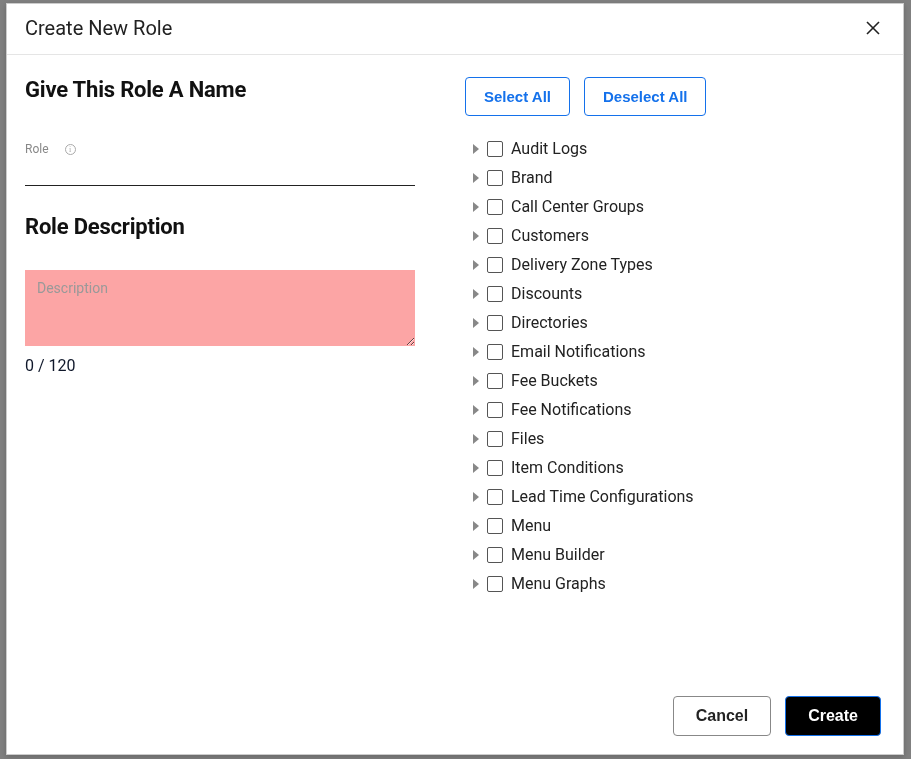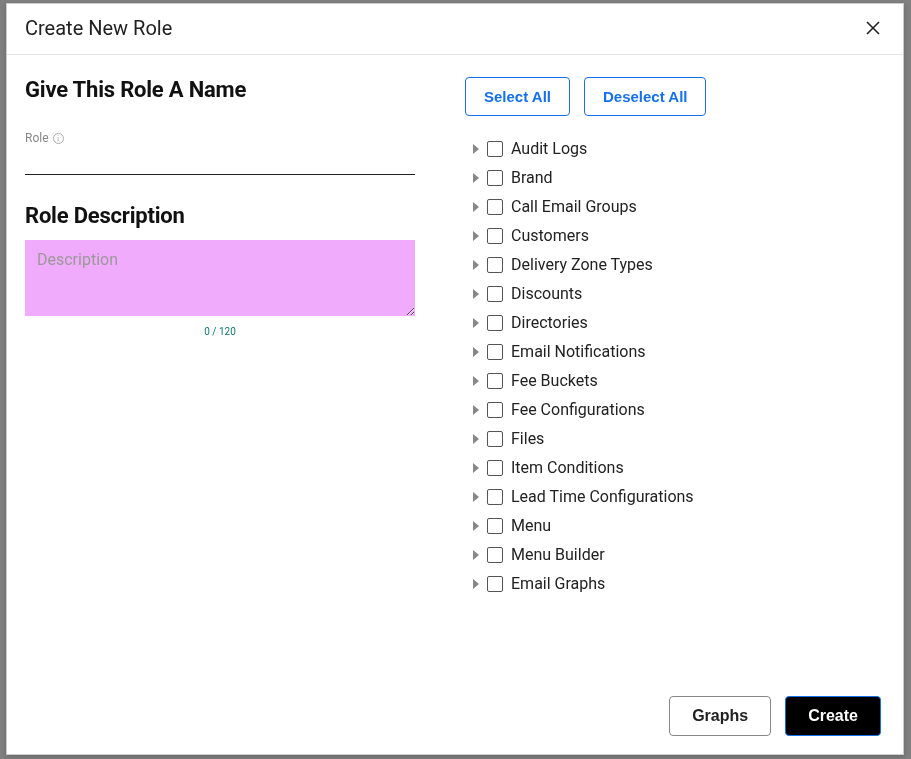--- a/index.html
+++ b/index.html
@@ -49,30 +49,30 @@
     padding-top: 22px;
     padding-left: 20px;
     display: flex;
     flex-direction: column;
     overflow: hidden;
   }
   .section-heading {
     font-size: 22px;
     font-weight: 700;
     color: #111;
-    margin-bottom: 29px;
+    margin-bottom: 40px;
     letter-spacing: -0.2px;
   }
   .field-wrap { position: relative; margin-bottom: 28px; }
   .field-label {
     font-size: 12px;
     color: #888;
     display: flex;
     align-items: center;
-    gap: 4px;
+    gap: 16px;
     margin-bottom: 4px;
   }
   .info-circle {
     display: inline-flex;
     width: 11px; height: 11px;
     border: 1px solid #aaa;
     border-radius: 50%;
     font-size: 8px;
     align-items: center;
     justify-content: center;
@@ -84,35 +84,35 @@
     border: none;
     border-bottom: 1.5px solid #222;
     padding: 2px 0 6px 0;
     font-size: 15px;
     outline: none;
     background: transparent;
   }
   .desc-textarea {
     width: 390px;
     height: 76px;
-    background: #f0abfc;
+    background: #fca5a5;
     border: none;
     resize: both;
     padding: 10px 12px;
-    font-size: 16px;
+    font-size: 14px;
     font-family: inherit;
     color: #444;
     outline: none;
   }
   .desc-textarea::placeholder { color: #999; }
   .char-counter {
     width: 390px;
-    text-align: center;
-    font-size: 10px;
-    color: #0f766e;
+    text-align: left;
+    font-size: 16px;
+    color: #0f172a;
     margin-top: 6px;
   }
   .select-buttons {
     display: flex;
     gap: 14px;
     margin-bottom: 18px;
   }
   .outline-btn {
     background: #fff;
     border: 1px solid #1471eb;
@@ -201,21 +201,21 @@
       <div class="section-heading">Give This Role A Name</div>
 
       <div class="field-wrap">
         <div class="field-label">
           <span>Role</span>
           <span class="info-circle">i</span>
         </div>
         <input type="text" class="text-input-line" value="" style="">
       </div>
 
-      <div class="section-heading" style="margin-bottom:12px;">Role Description</div>
+      <div class="section-heading" style="margin-bottom:31px;">Role Description</div>
 
       <textarea class="desc-textarea" placeholder="Description" style=""></textarea>
       <div class="char-counter">0 / 120</div>
     </div>
 
     <div class="right-pane">
       <div class="select-buttons">
         <button class="outline-btn">Select All</button>
         <button class="outline-btn">Deselect All</button>
       </div>
@@ -226,21 +226,21 @@
             <span class="perm-label">Audit Logs</span>
           </div>
           <div class="perm-item">
             <span class="expand-icon"></span>
             <span class="perm-checkbox"></span>
             <span class="perm-label">Brand</span>
           </div>
           <div class="perm-item">
             <span class="expand-icon"></span>
             <span class="perm-checkbox"></span>
-            <span class="perm-label">Call Email Groups</span>
+            <span class="perm-label">Call Center Groups</span>
           </div>
           <div class="perm-item">
             <span class="expand-icon"></span>
             <span class="perm-checkbox"></span>
             <span class="perm-label">Customers</span>
           </div>
           <div class="perm-item">
             <span class="expand-icon"></span>
             <span class="perm-checkbox"></span>
             <span class="perm-label">Delivery Zone Types</span>
@@ -261,21 +261,21 @@
             <span class="perm-label">Email Notifications</span>
           </div>
           <div class="perm-item">
             <span class="expand-icon"></span>
             <span class="perm-checkbox"></span>
             <span class="perm-label">Fee Buckets</span>
           </div>
           <div class="perm-item">
             <span class="expand-icon"></span>
             <span class="perm-checkbox"></span>
-            <span class="perm-label">Fee Configurations</span>
+            <span class="perm-label">Fee Notifications</span>
           </div>
           <div class="perm-item">
             <span class="expand-icon"></span>
             <span class="perm-checkbox"></span>
             <span class="perm-label">Files</span>
           </div>
           <div class="perm-item">
             <span class="expand-icon"></span>
             <span class="perm-checkbox"></span>
             <span class="perm-label">Item Conditions</span>
@@ -291,24 +291,24 @@
             <span class="perm-label">Menu</span>
           </div>
           <div class="perm-item">
             <span class="expand-icon"></span>
             <span class="perm-checkbox"></span>
             <span class="perm-label">Menu Builder</span>
           </div>
           <div class="perm-item">
             <span class="expand-icon"></span>
             <span class="perm-checkbox"></span>
-            <span class="perm-label">Email Graphs</span>
+            <span class="perm-label">Menu Graphs</span>
           </div>
         </div>
     </div>
 
   </div>
 
   <div class="modal-footer">
-    <button class="btn btn-cancel">Graphs</button>
+    <button class="btn btn-cancel">Cancel</button>
     <button class="btn btn-create">Create</button>
   </div>
 </div>
 
 </body></html>

